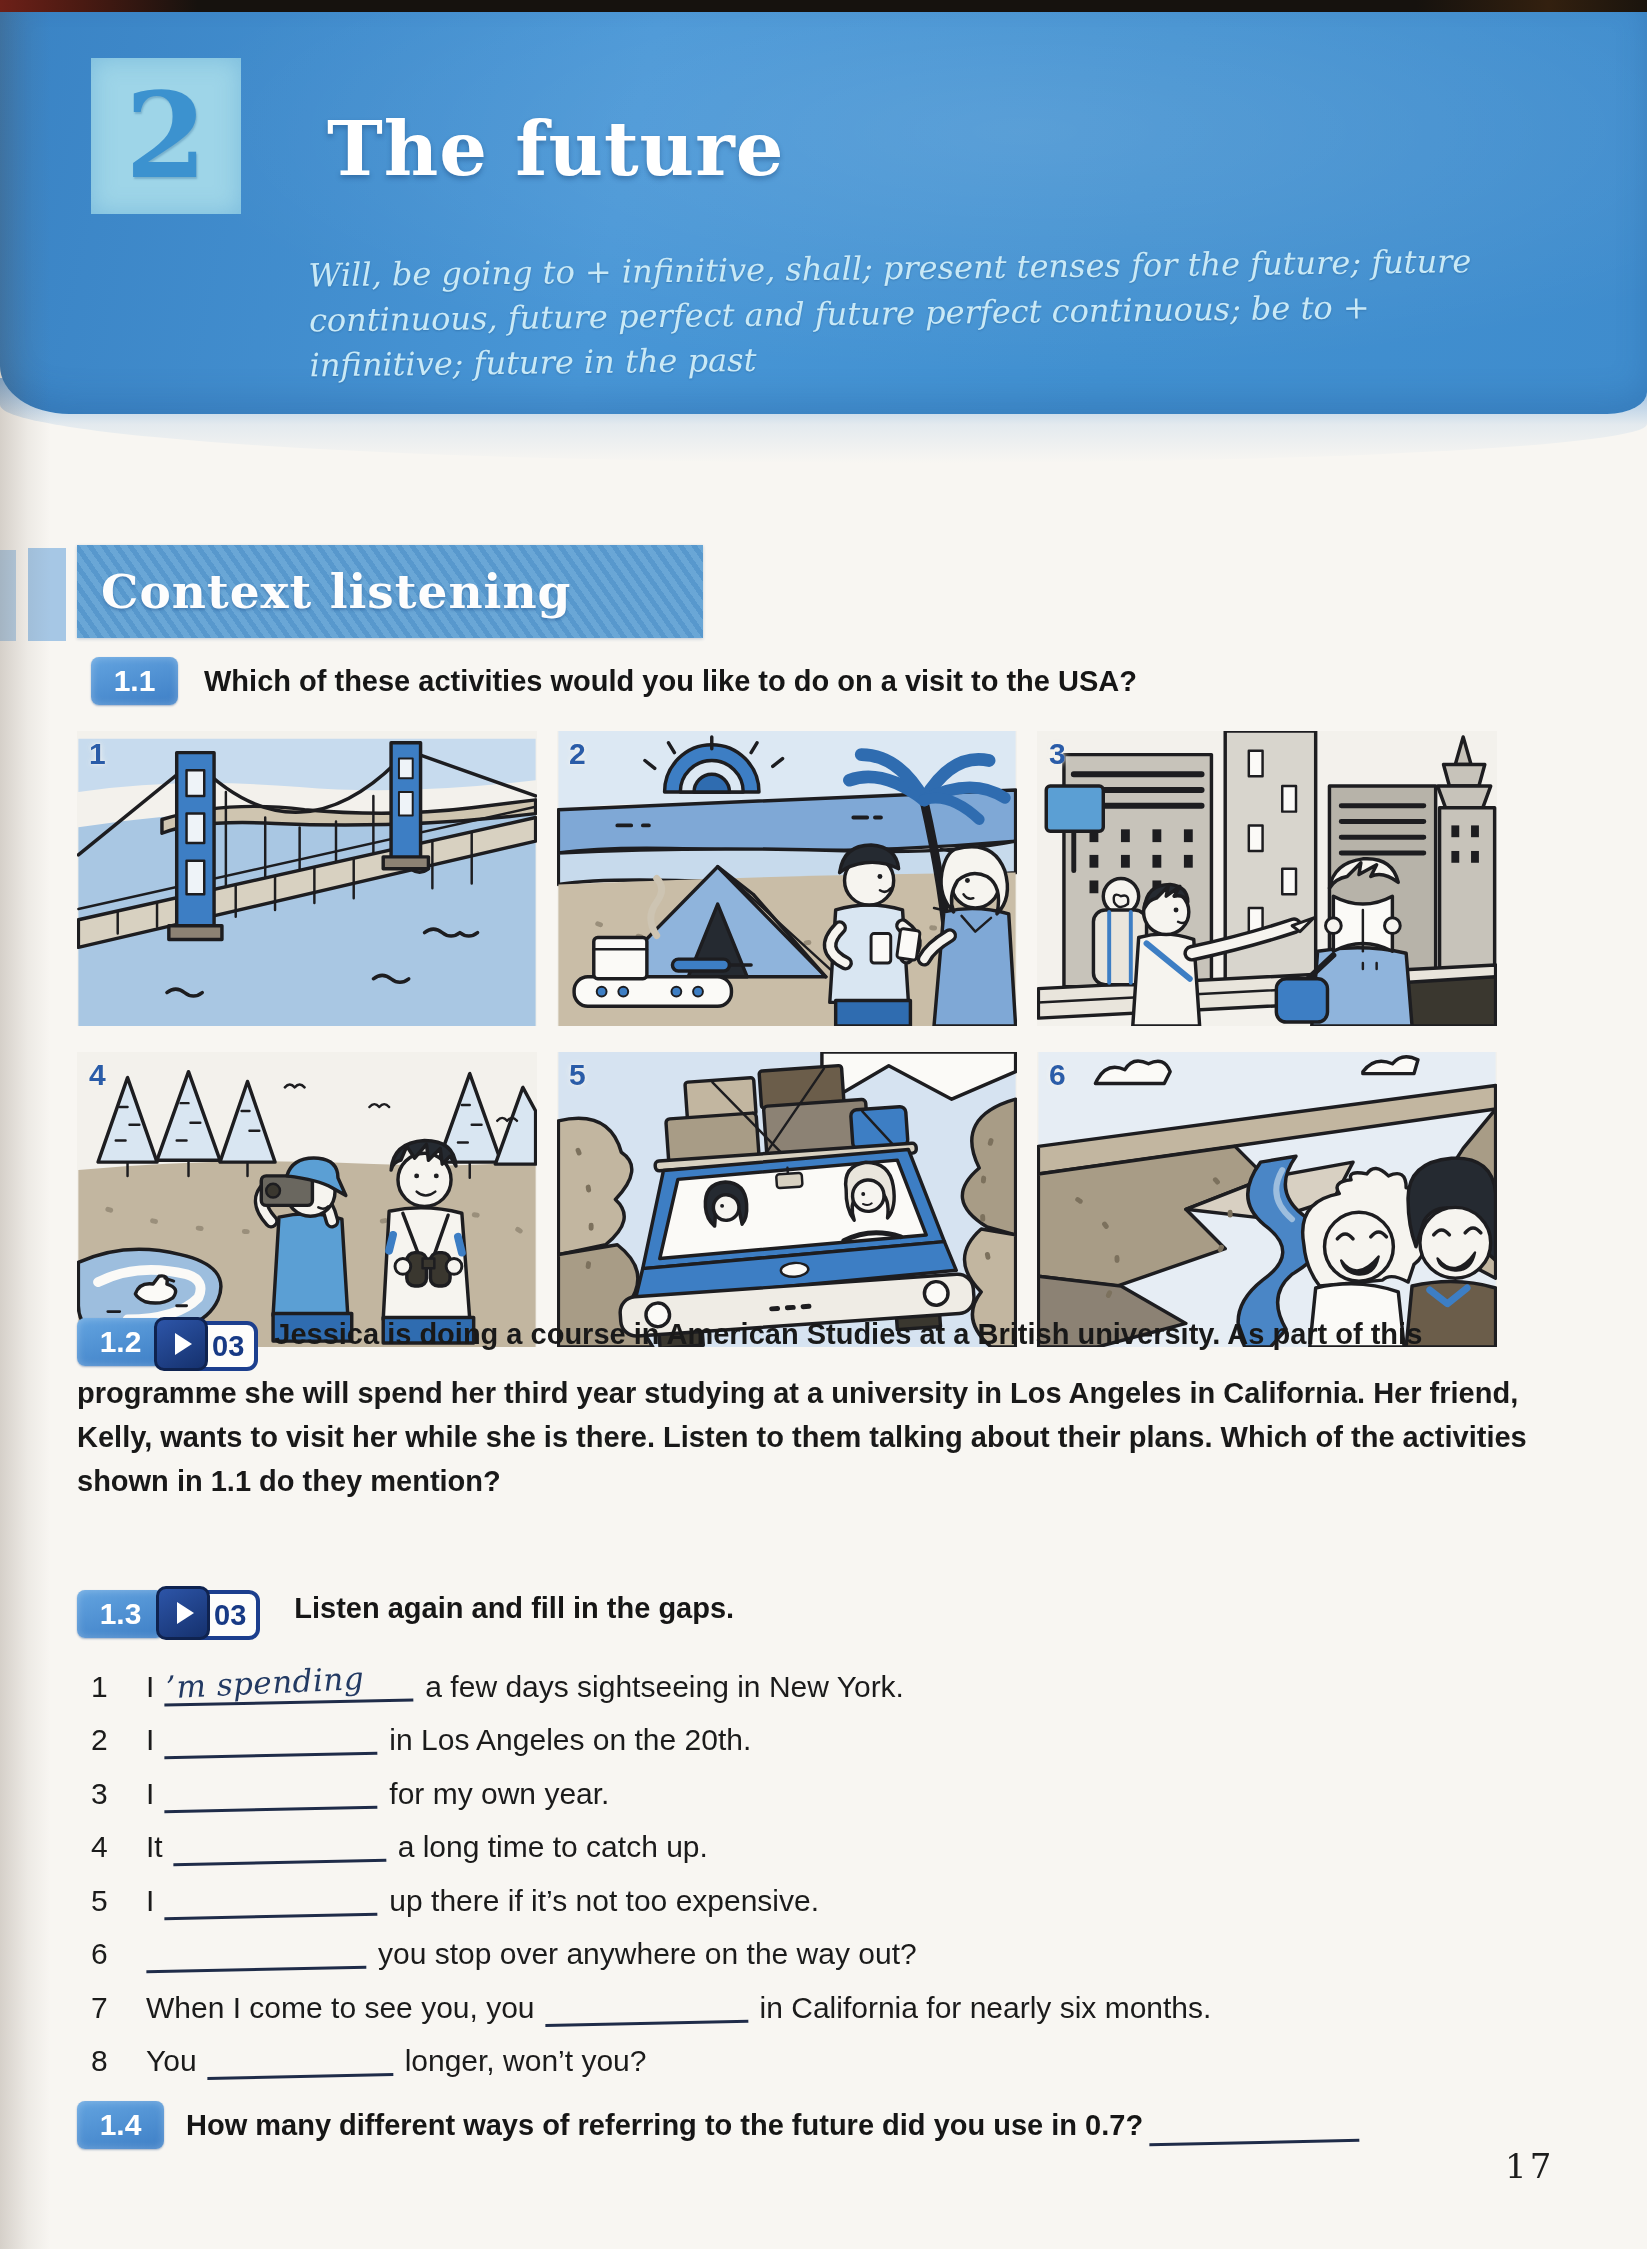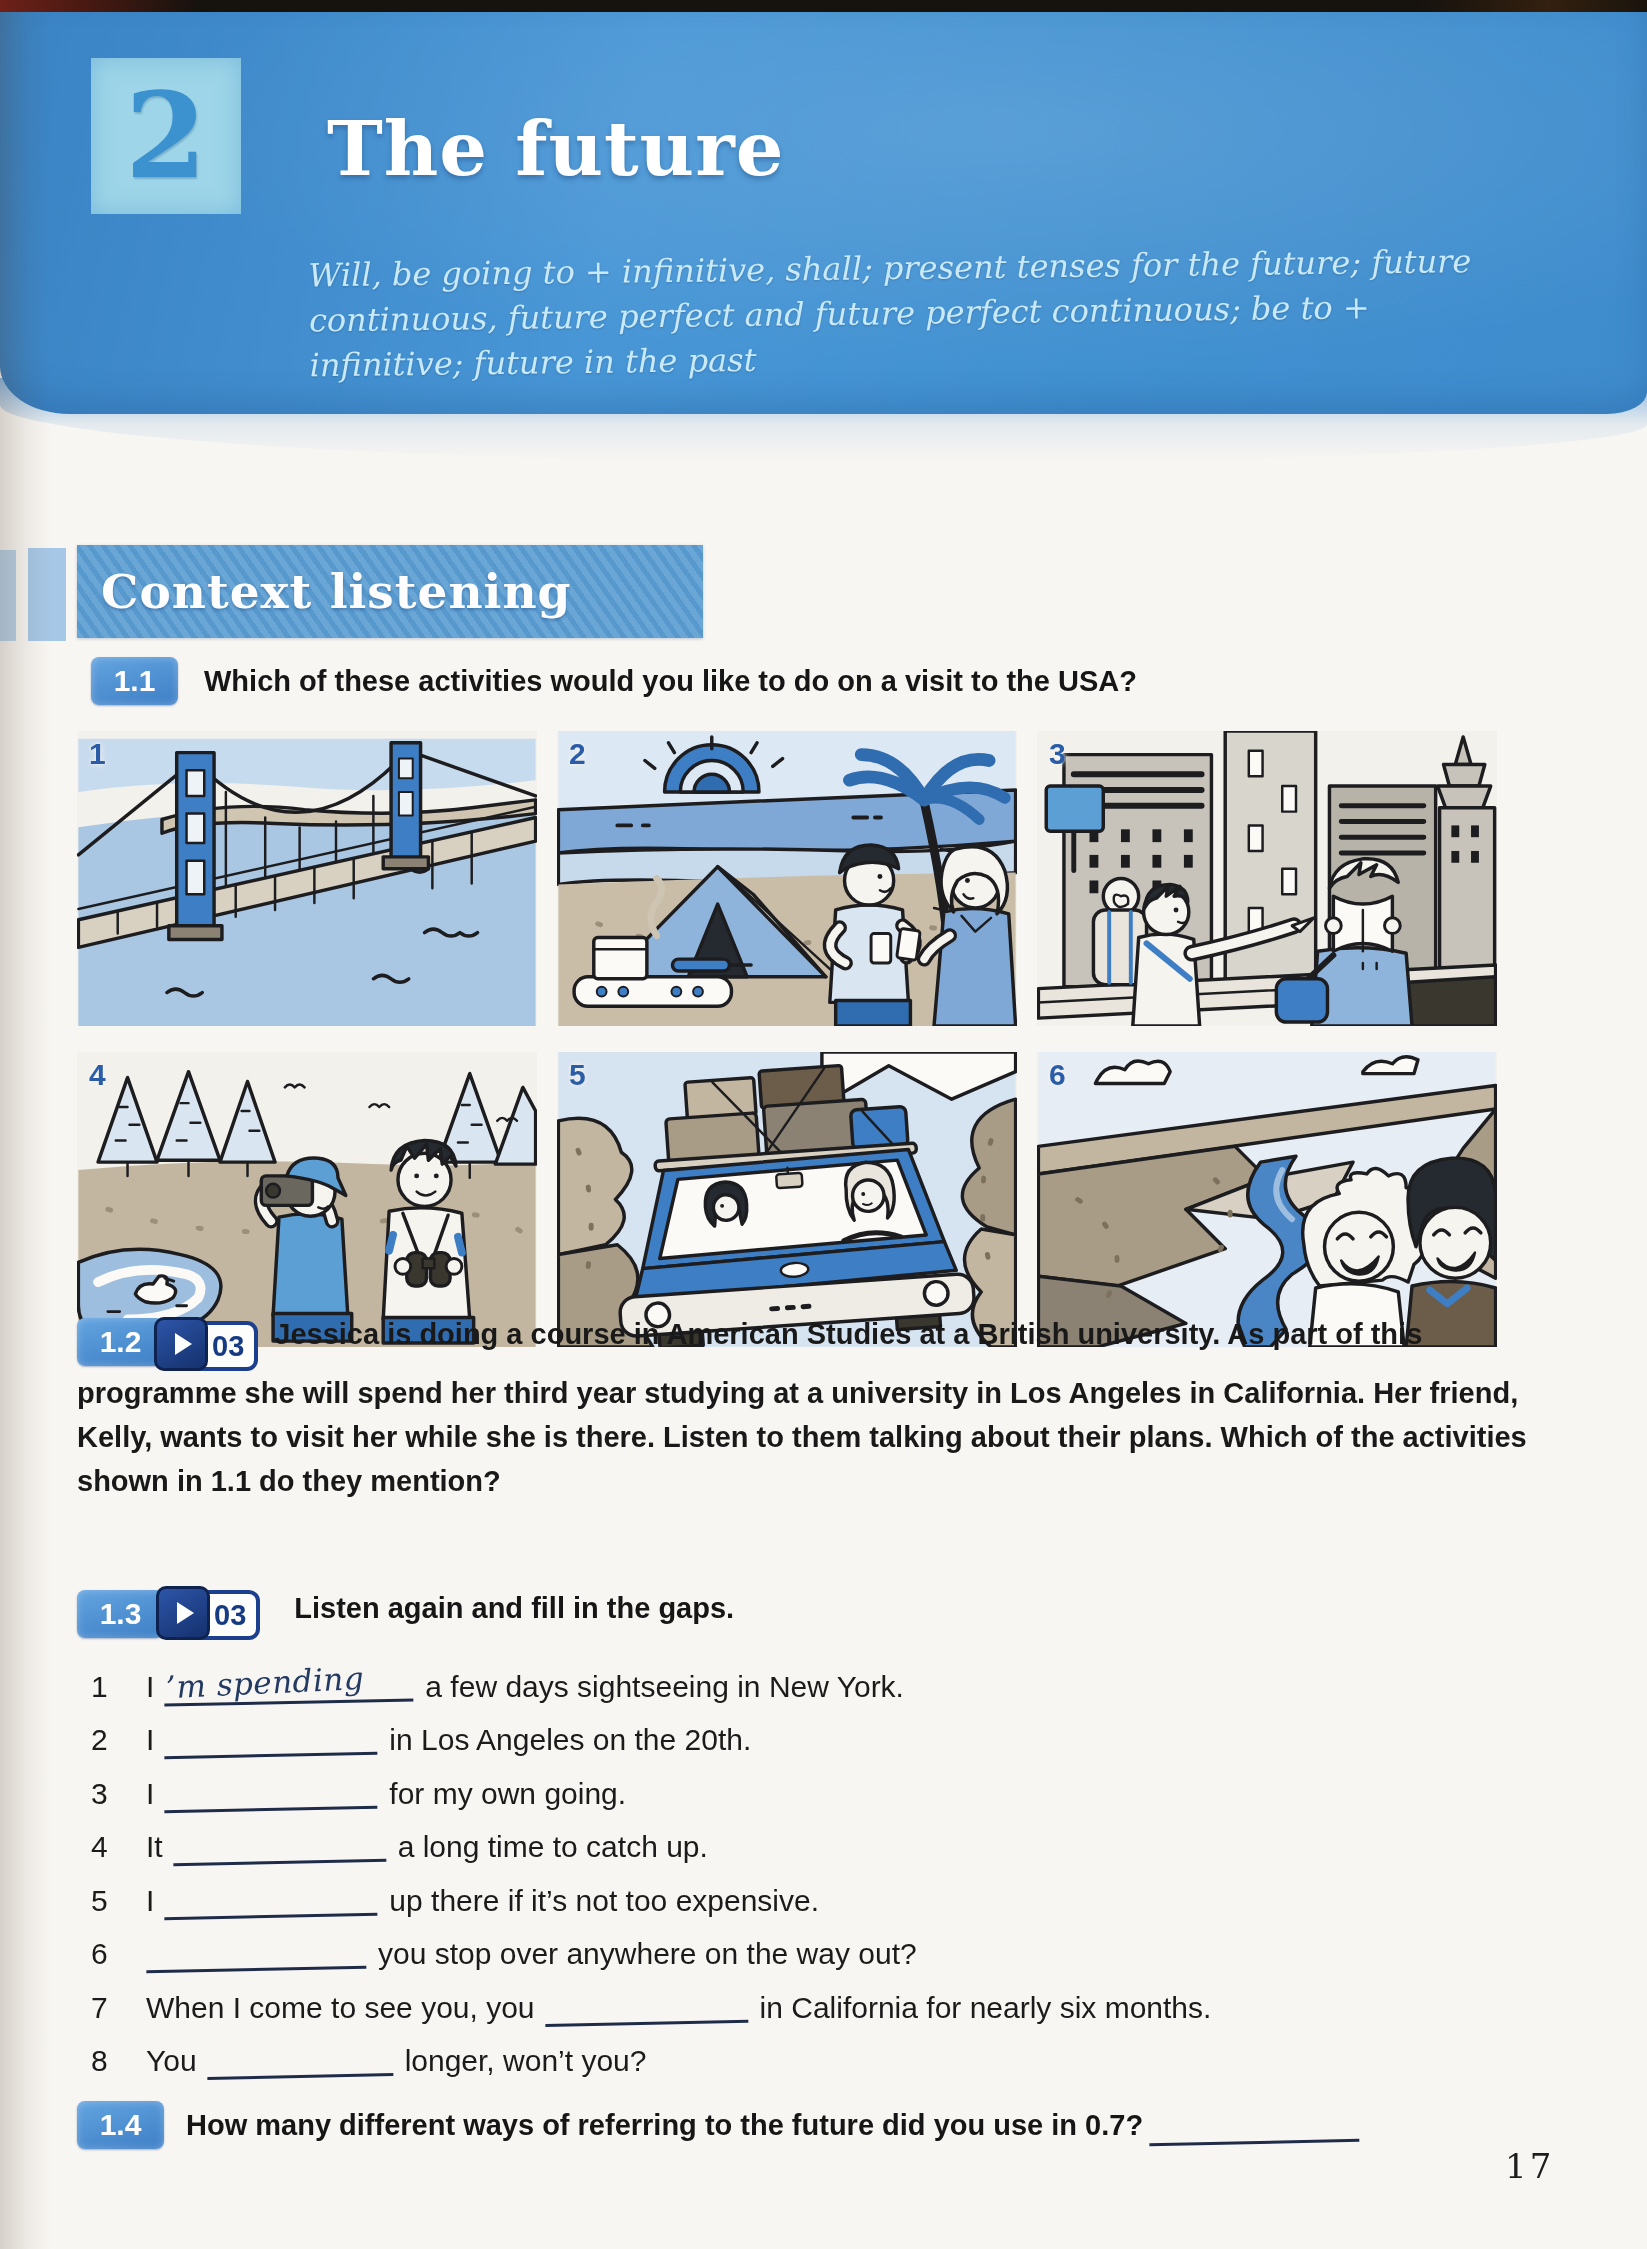--- a/index.html
+++ b/index.html
@@ -434,21 +434,21 @@
   </div>
 
   <ol class="items">
     <li class="item">
       <span class="item-num">1</span><span class="pre">I</span><span class="gap"><span class="hand">’m spending</span></span><span class="post">a few days sightseeing in New York.</span>
     </li>
     <li class="item">
       <span class="item-num">2</span><span class="pre">I</span><span class="gap"><span class="hand"></span></span><span class="post">in Los Angeles on the 20th.</span>
     </li>
     <li class="item">
-      <span class="item-num">3</span><span class="pre">I</span><span class="gap"><span class="hand"></span></span><span class="post">for my own going.</span>
+      <span class="item-num">3</span><span class="pre">I</span><span class="gap"><span class="hand"></span></span><span class="post">for my own year.</span>
     </li>
     <li class="item">
       <span class="item-num">4</span><span class="pre">It</span><span class="gap"><span class="hand"></span></span><span class="post">a long time to catch up.</span>
     </li>
     <li class="item">
       <span class="item-num">5</span><span class="pre">I</span><span class="gap"><span class="hand"></span></span><span class="post">up there if it’s not too expensive.</span>
     </li>
     <li class="item">
       <span class="item-num">6</span><span class="gap"><span class="hand"></span></span><span class="post">you stop over anywhere on the way out?</span>
     </li>

